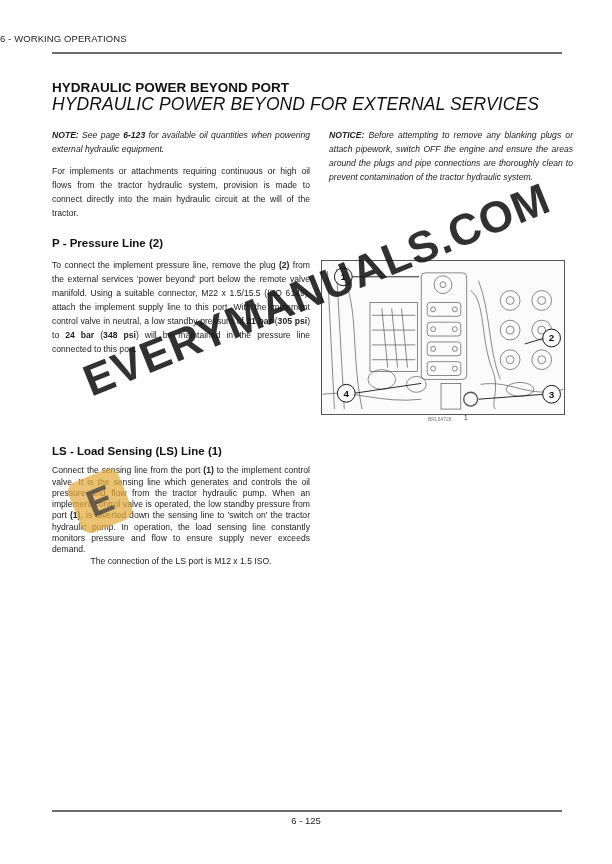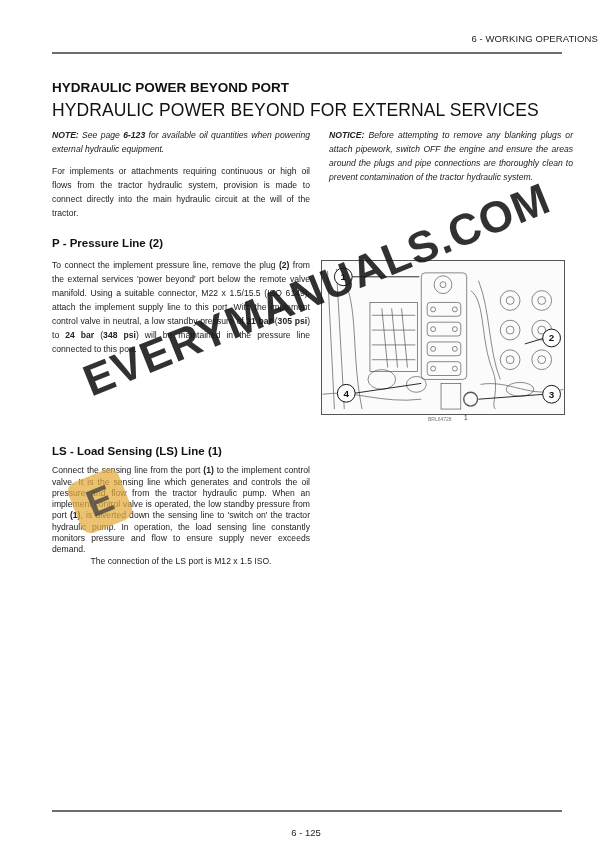--- a/index.html
+++ b/index.html
@@ -1,32 +1,32 @@
 <!DOCTYPE html>
 <html><head>
   <meta charset="utf-8">
   <style>
     * { margin: 0; padding: 0; box-sizing: border-box; }
     html, body { width: 612px; height: 864px; background: #ffffff; overflow: hidden; }
     body { position: relative; font-family: "Liberation Sans", sans-serif; color: #1a1a1a; }
 
     .running-header {
-      position: absolute; top: 33px; left: 15px; width: 583px;
-      text-align: right; font-size: 9.5px; color: #222; letter-spacing: 0.1px;
+      position: absolute; top: 33px; left: 0; width: 583px;
+      text-align: left; font-size: 9.5px; color: #222; letter-spacing: 0.1px;
     }
     .rule-top {
       position: absolute; top: 52px; left: 52px; width: 510px; height: 2px; background: #6d6d6d;
     }
     .section-title {
       position: absolute; top: 80px; left: 52px;
       font-size: 13.5px; font-weight: bold; color: #111;
     }
     .big-title {
-      position: absolute; top: 100px; left: 52px;
-      font-size: 17.5px; color: #111; letter-spacing: 0.1px;
+      position: absolute; top: 94px; left: 52px;
+      font-size: 17.5px; color: #111; letter-spacing: 0.1px; font-style: italic;
     }
 
     .col { position: absolute; width: 258px; font-size: 8.6px; line-height: 14px; color: #222; }
     .col-left { left: 52px; top: 128px; }
     .col-right { left: 320px; top: 128px; width: 244px; margin-left: 9px; }
 
     .p { text-align: justify; margin-bottom: 8px; }
     .p.note { font-style: italic; }
     .p.tight { margin-bottom: 0; }
     b { font-weight: bold; }
@@ -45,21 +45,21 @@
     }
     .fig-number {
       position: absolute; left: 464px; top: 414px; font-size: 6.5px; color: #333;
     }
 
     .rule-bottom {
       position: absolute; top: 810px; left: 52px; width: 510px; height: 2px; background: #6d6d6d;
     }
     .page-number {
       position: absolute; top: 815px; left: 0; width: 612px; text-align: center;
-      font-size: 9.5px; color: #222; margin-top: 12px;
+      font-size: 9.5px; color: #222;
     }
 
     .watermark {
       position: absolute; left: 95px; top: 356px;
       font-size: 44px; font-weight: bold; color: rgba(20,20,20,0.88);
       transform: rotate(-22deg); transform-origin: left bottom; white-space: nowrap;
       letter-spacing: 1px; pointer-events: none;
     }
     .wm-logo {
       position: absolute; left: 73px; top: 474px; width: 54px; height: 54px;

